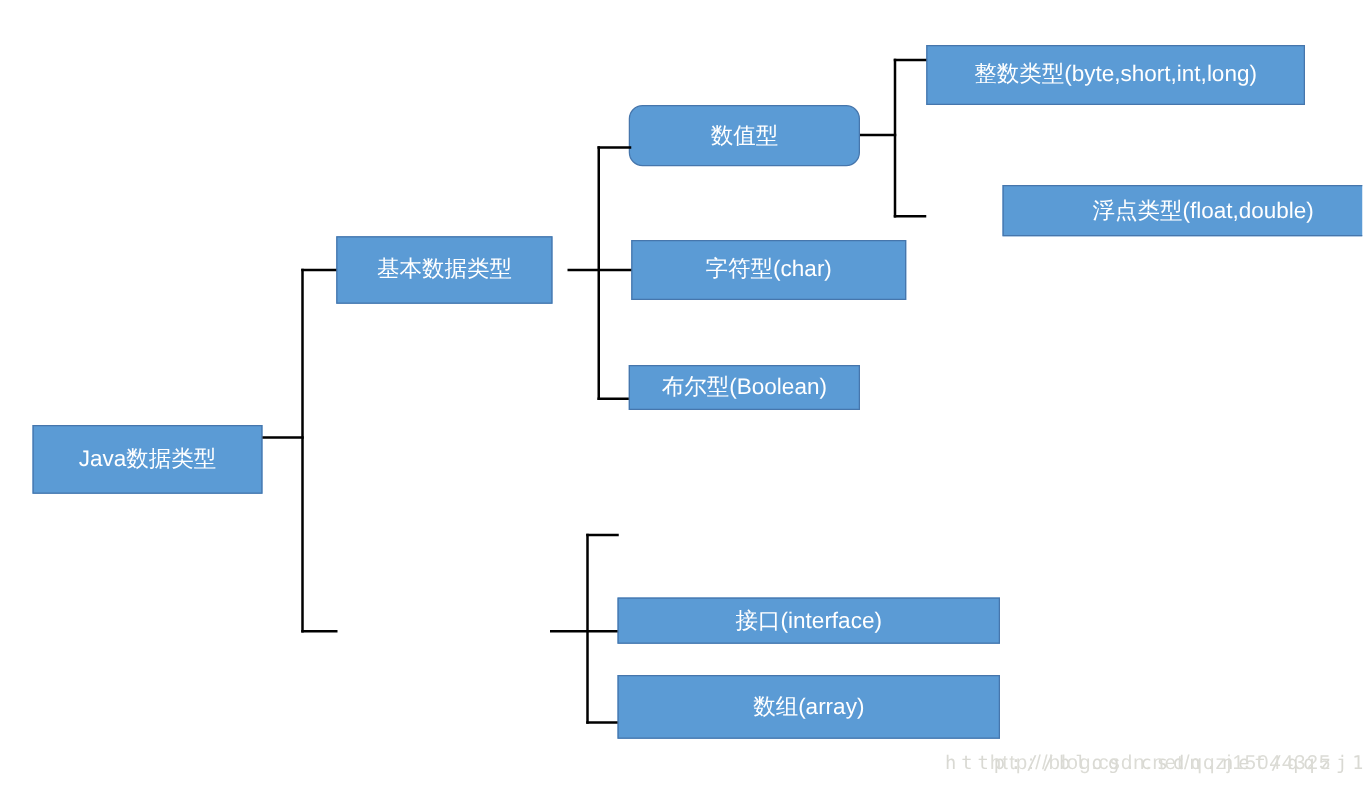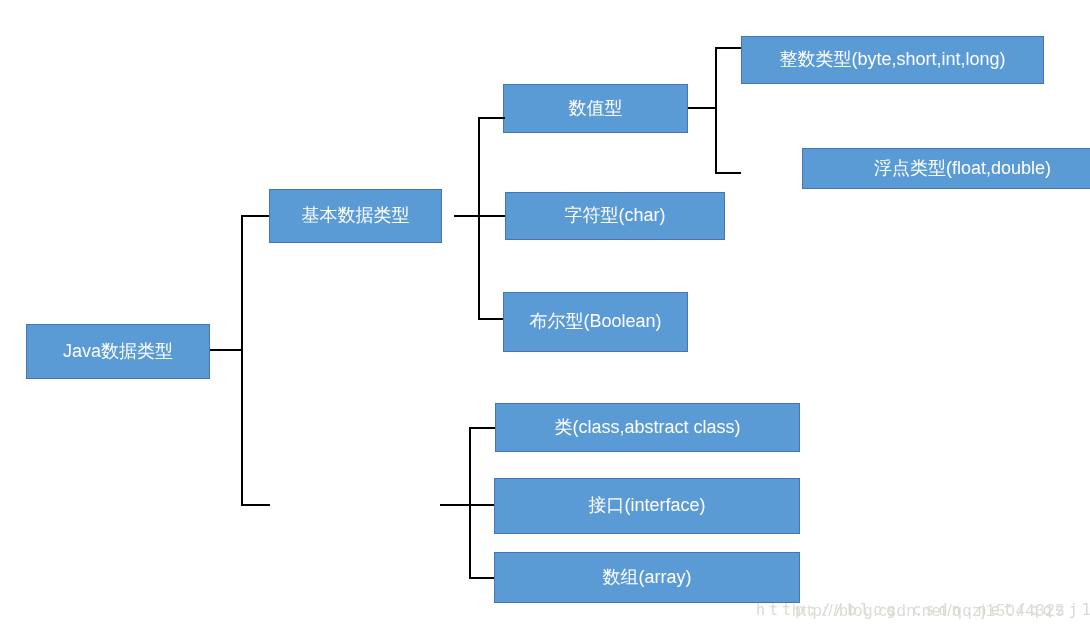--- a/index.html
+++ b/index.html
@@ -39,40 +39,39 @@
     font-family:"Liberation Sans", sans-serif;
     font-size:16px;letter-spacing:1px;
     color:#dcdcd6;
   }
 </style>
 </head>
 <body>
 
 <div id="canvas">
 
-  <div class="node" style="left:26px;top:324px;width:184px;height:55px;">Java数据类型</div>
+  <div class="node" style="left:26px;top:340px;width:184px;height:55px;">Java数据类型</div>
 
   <div class="node" style="left:269px;top:189px;width:173px;height:54px;">基本数据类型</div>
 
-  <div class="node" style="left:503px;top:84px;width:185px;height:49px;">数值型</div>
+  <div class="node" style="left:503px;top:84px;width:185px;height:49px;border-radius:11px;">数值型</div>
 
   <div class="node" style="left:741px;top:36px;width:303px;height:48px;">整数类型(byte,short,int,long)</div>
 
   <div class="node" style="left:774px;top:148px;width:321px;height:41px;margin-left:28px;">浮点类型(float,double)</div>
 
   <div class="node" style="left:505px;top:192px;width:220px;height:48px;">字符型(char)</div>
 
-  <div class="node" style="left:503px;top:292px;width:185px;height:60px;">布尔型(Boolean)</div>
+  <div class="node" style="left:503px;top:292px;width:185px;height:36px;">布尔型(Boolean)</div>
 
 
-  <div class="node" style="left:495px;top:403px;width:305px;height:49px;">类(class,abstract class)</div>
 
-  <div class="node" style="left:494px;top:478px;width:306px;height:56px;">接口(interface)</div>
+  <div class="node" style="left:494px;top:478px;width:306px;height:37px;">接口(interface)</div>
 
-  <div class="node" style="left:494px;top:552px;width:306px;height:51px;">数组(array)</div>
+  <div class="node" style="left:494px;top:540px;width:306px;height:51px;">数组(array)</div>
 
   <div class="h-line" style="left:210px;top:349px;width:33px;"></div>
   <div class="v-line" style="left:241px;top:215px;height:291px;"></div>
   <div class="h-line" style="left:241px;top:215px;width:28px;"></div>
   <div class="h-line" style="left:241px;top:504px;width:29px;"></div>
 
   <div class="v-line" style="left:478px;top:117px;height:203px;"></div>
   <div class="h-line" style="left:478px;top:117px;width:27px;"></div>
   <div class="h-line" style="left:454px;top:215px;width:51px;"></div>
   <div class="h-line" style="left:478px;top:318px;width:25px;"></div>

